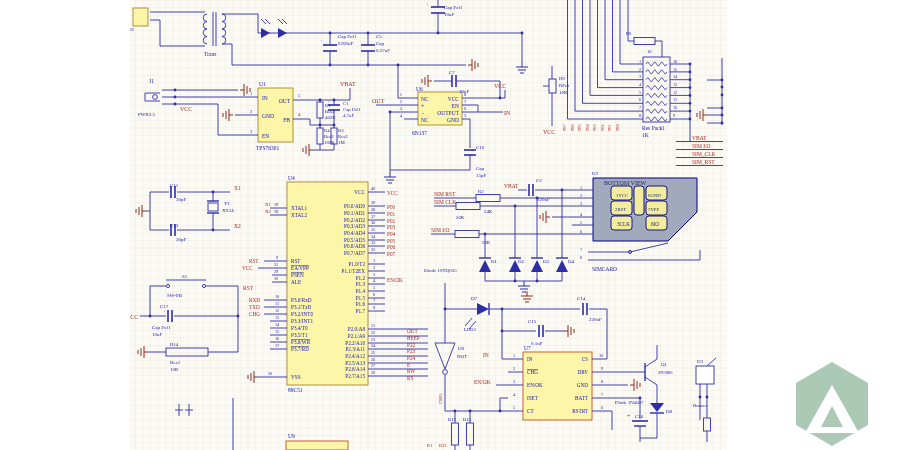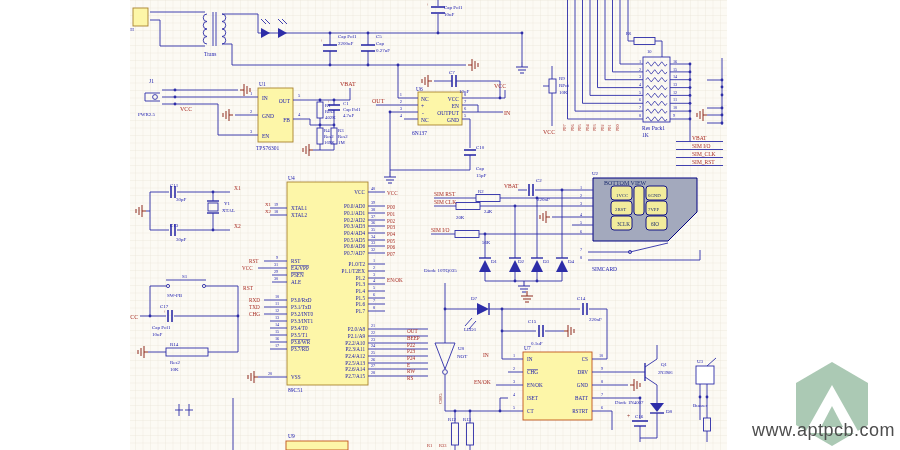--- a/index.html
+++ b/index.html
@@ -808,14 +808,13 @@
         <text x="427" y="447" fill="#a92d24" font-size="4.5">R1</text>
         <text x="439" y="447" fill="#a92d24" font-size="4.5">R33</text>
         <text x="288" y="438" fill="#1a1aae" font-size="5.5">U9</text>
       </g>
     <g id="gFree">
         <polygon points="832,362 868,383 868,425 832,446 796,425 796,383" fill="#abc9b4"></polygon>
         <polygon points="832,385 859,433 805,433" fill="#ffffff"></polygon>
         <polygon points="832,406 843,427 821,427" fill="#abc9b4"></polygon>
       </g>
   </svg>
-  <div id="watermark-text">www.aptpcb.com</div>
 </div>
 
 </body></html>

